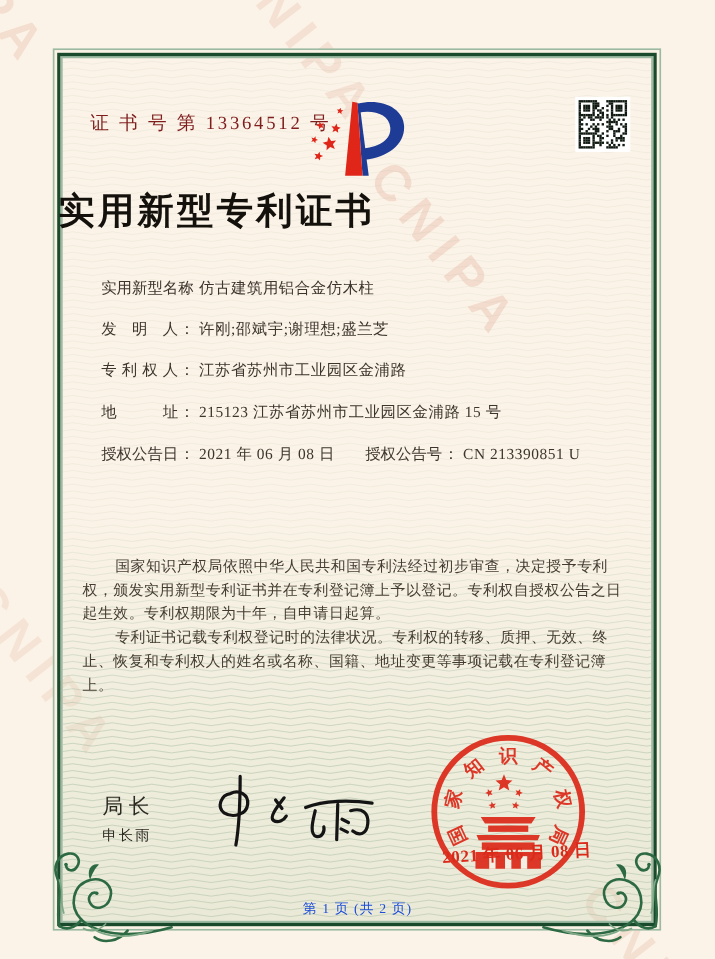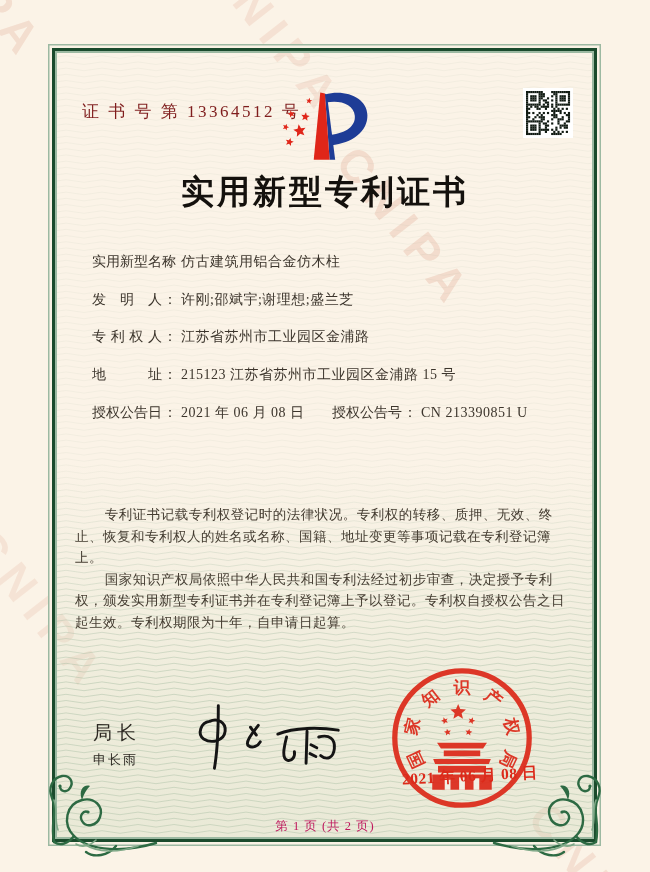--- a/index.html
+++ b/index.html
@@ -25,41 +25,41 @@
   
   .frame{left:52px;top:48px;width:545px;height:794px;box-sizing:border-box;z-index:3;
          border:3px solid var(--frame-green,#1a4a2c);
          box-shadow:inset 0 0 0 2px var(--sage-green,#9cb9a2),0 0 0 2.5px #f9f2e5,0 0 0 4px var(--sage-green,#9cb9a2);}
   .orn{left:38px;top:760px;width:125px;height:102px;z-index:4;}
   .orn-r{left:487px;transform:scaleX(-1);}
 
   .certno{left:82px;top:100px;font-size:17px;letter-spacing:2.5px;color:#7f1d1d;z-index:5;}
   #logo{left:276px;top:86px;z-index:5;}
   #qr{left:523px;top:88px;z-index:5;background:#fff;}
-  .title{left:53px;top:170px;width:544px;margin:0;text-align:center;font-size:33px;font-weight:bold;
+  .title{left:53px;top:170px;width:544px;margin:0;font-size:33px;font-weight:bold;
          letter-spacing:3px;color:#14110d;z-index:5;}
 
   .fields{left:92px;top:253px;width:470px;z-index:5;font-size:14px;color:var(--ink,#3c352c);}
   .frow{position:relative;height:19px;margin-bottom:18.7px;white-space:nowrap;}
   .flabel{display:inline-block;width:70px;text-align:justify;text-align-last:justify;vertical-align:top;}
   .fcolon{display:inline-block;margin:0 4px 0 1px;}
   .fvalue{letter-spacing:.5px;}
   .pair2{position:absolute;left:240px;top:0;}
 
   .paras{left:75px;top:504px;width:497px;z-index:5;font-size:13.5px;line-height:21.5px;color:#443c31;}
   .paras p{margin:0;text-indent:2.2em;letter-spacing:.5px;}
 
   .role{left:93px;top:720px;font-size:19px;letter-spacing:5px;color:#2c2archive822;color:#2c2822;z-index:5;}
   .signername{left:93px;top:751px;font-size:13px;letter-spacing:2px;color:#2c2822;z-index:5;}
   .sig{left:192px;top:698px;z-index:5;}
 
   #seal{left:390px;top:666px;z-index:6;opacity:.93;}
   .datestamp{left:402px;top:766px;font-size:15.5px;font-weight:bold;color:var(--seal-red,#dc2a1a);
              letter-spacing:.5px;transform:rotate(-3deg);z-index:7;white-space:nowrap;}
-  .footer{left:53px;top:818px;width:544px;text-align:center;font-size:12.5px;letter-spacing:1px;color:#be185d;z-index:5;}
+  .footer{left:53px;top:818px;width:544px;text-align:center;font-size:12.5px;letter-spacing:1px;color:#1d4ed8;z-index:5;}
 </style>
 </head>
 <body>
 
 <div class="page">
 
   <span class="wm wm1">CNIPA</span>
   <span class="wm wm2">CNIPA</span>
   <span class="wm wm3">CNIPA</span>
   <span class="wm wm4">CNIPA</span>
@@ -483,22 +483,22 @@
     <div class="frow">
       <span class="flabel">地址</span><span class="fcolon">：</span><span class="fvalue">215123 江苏省苏州市工业园区金浦路 15 号</span>
     </div>
     <div class="frow">
       <span class="flabel">授权公告日</span><span class="fcolon">：</span><span class="fvalue">2021 年 06 月 08 日</span>
       <span class="pair2"><span>授权公告号</span><span class="fcolon">：</span><span class="fvalue">CN 213390851 U</span></span>
     </div>
   </div>
 
   <div class="paras abs">
+    <p>国家知识产权局依照中华人民共和国专利法经过初步审查，决定授予专利权，颁发实用新型专利证书并在专利登记簿上予以登记。专利权自授权公告之日起生效。专利权期限为十年，自申请日起算。</p>
     <p>专利证书记载专利权登记时的法律状况。专利权的转移、质押、无效、终止、恢复和专利权人的姓名或名称、国籍、地址变更等事项记载在专利登记簿上。</p>
-    <p>国家知识产权局依照中华人民共和国专利法经过初步审查，决定授予专利权，颁发实用新型专利证书并在专利登记簿上予以登记。专利权自授权公告之日起生效。专利权期限为十年，自申请日起算。</p>
   </div>
 
   <div class="role abs">局长</div>
   <div class="signername abs">申长雨</div>
 
   <svg class="sig abs" width="156" height="78" viewBox="0 0 160 80">
     <g fill="none" stroke="#141414" stroke-width="3" stroke-linecap="round" stroke-linejoin="round">
       <path d="M18,24 C9,25 5,37 12,42 C20,47 33,44 34,34 C35,25 26,20 18,24 Z"></path>
       <path d="M27,8 C27,30 26,55 23,72"></path>
       <path d="M60,30 L66,38"></path>

